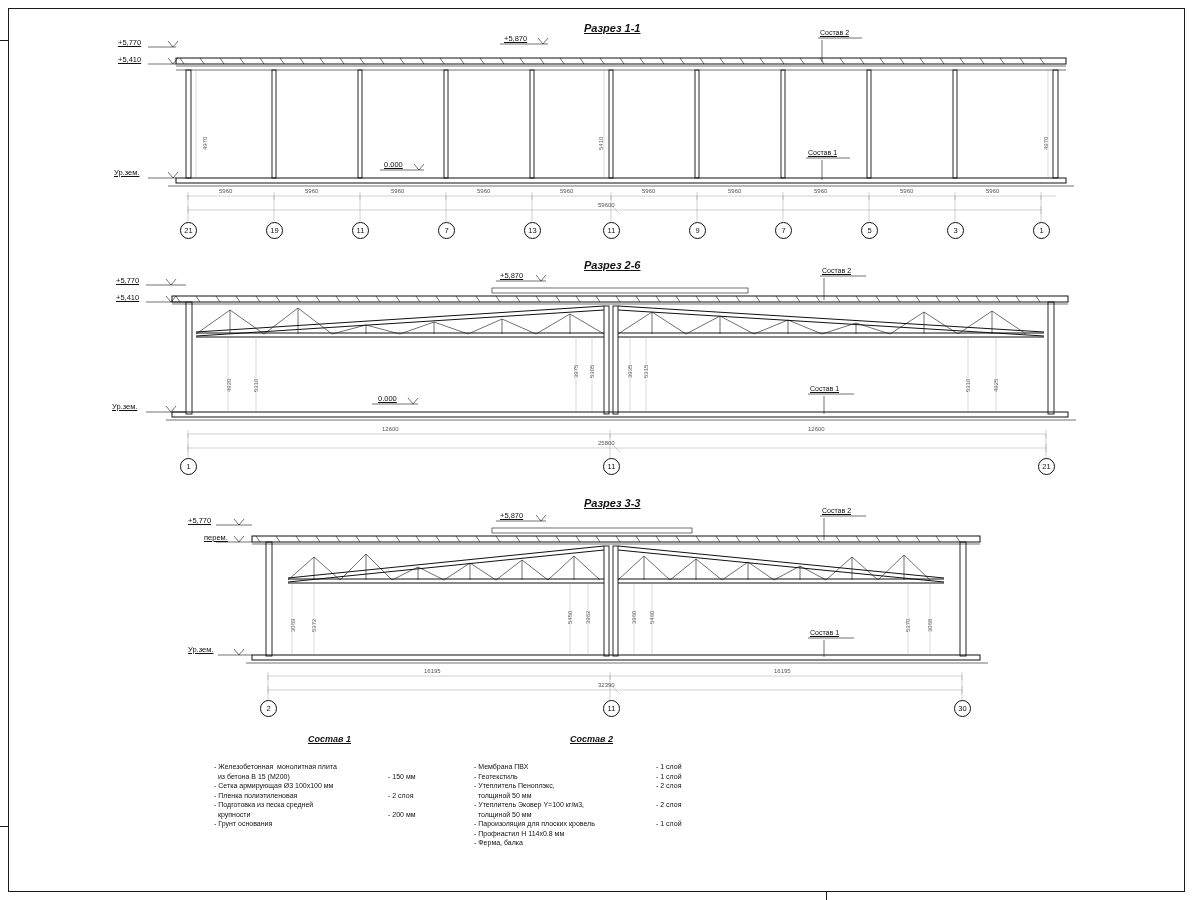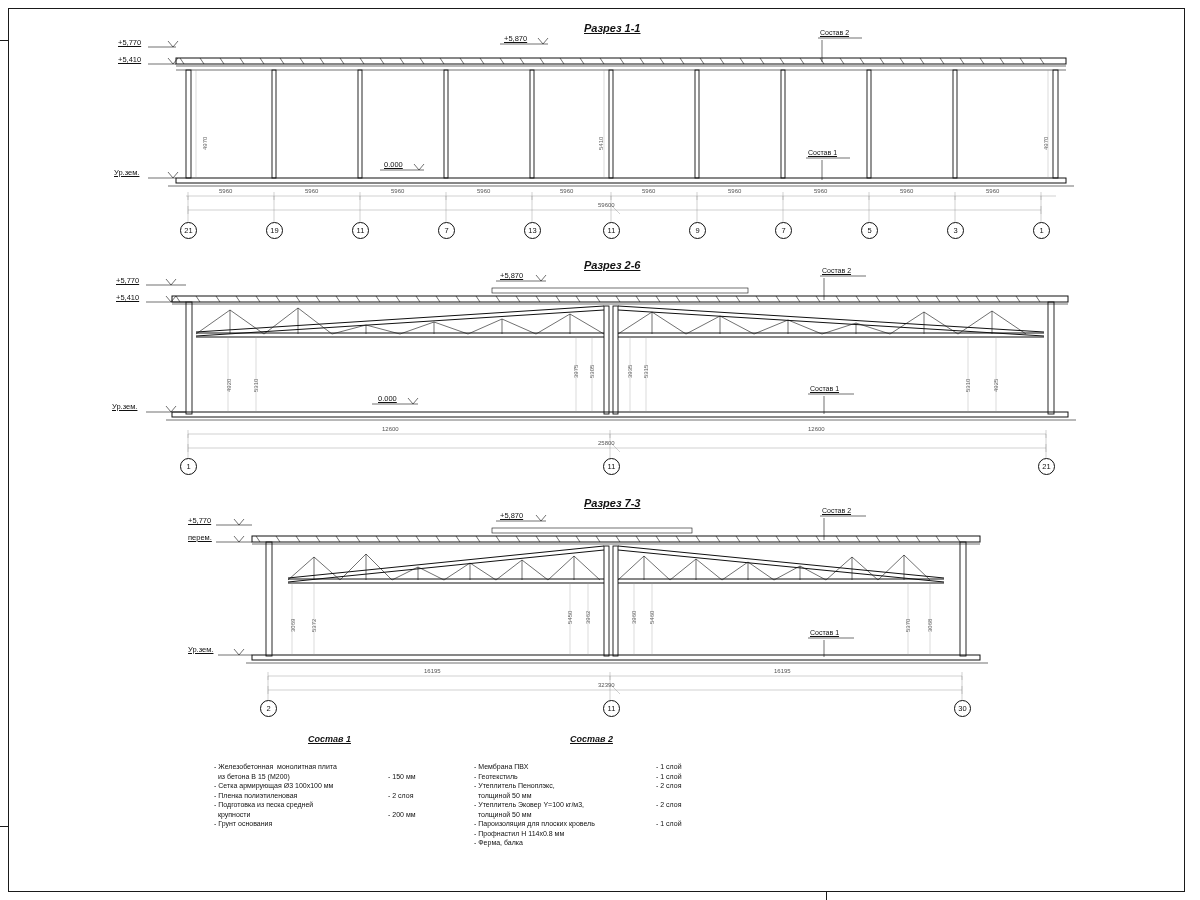--- a/index.html
+++ b/index.html
@@ -615,23 +615,23 @@
   <div class="dim-v" style="left:993px;top:392px;">4925</div>
 
   <div class="dim-txt" style="left:382px;top:426px;">12600</div>
   <div class="dim-txt" style="left:808px;top:426px;">12600</div>
   <div class="dim-txt" style="left:598px;top:440px;">25800</div>
 
   <div class="axis-circle" style="left:180px;top:458px;">1</div>
   <div class="axis-circle" style="left:603px;top:458px;">11</div>
   <div class="axis-circle" style="left:1038px;top:458px;">21</div>
 
-  <div class="sec-title" style="left:584px;top:497px;">Разрез 7-3</div>
+  <div class="sec-title" style="left:584px;top:497px;">Разрез 3-3</div>
   <div class="lvl under" style="left:188px;top:516px;">+5,770</div>
-  <div class="lvl under" style="left:188px;top:533px;">перем.</div>
+  <div class="lvl under" style="left:204px;top:533px;">перем.</div>
   <div class="lvl under" style="left:500px;top:511px;">+5,870</div>
   <div class="lvl under" style="left:188px;top:645px;">Ур.зем.</div>
   <div class="sostav-tag" style="left:822px;top:507px;">Состав 2</div>
   <div class="sostav-tag" style="left:810px;top:629px;">Состав 1</div>
 
   <div class="dim-v" style="left:290px;top:632px;">3069</div>
   <div class="dim-v" style="left:311px;top:632px;">5372</div>
   <div class="dim-v" style="left:567px;top:624px;">5450</div>
   <div class="dim-v" style="left:585px;top:624px;">3962</div>
   <div class="dim-v" style="left:631px;top:624px;">3960</div>

